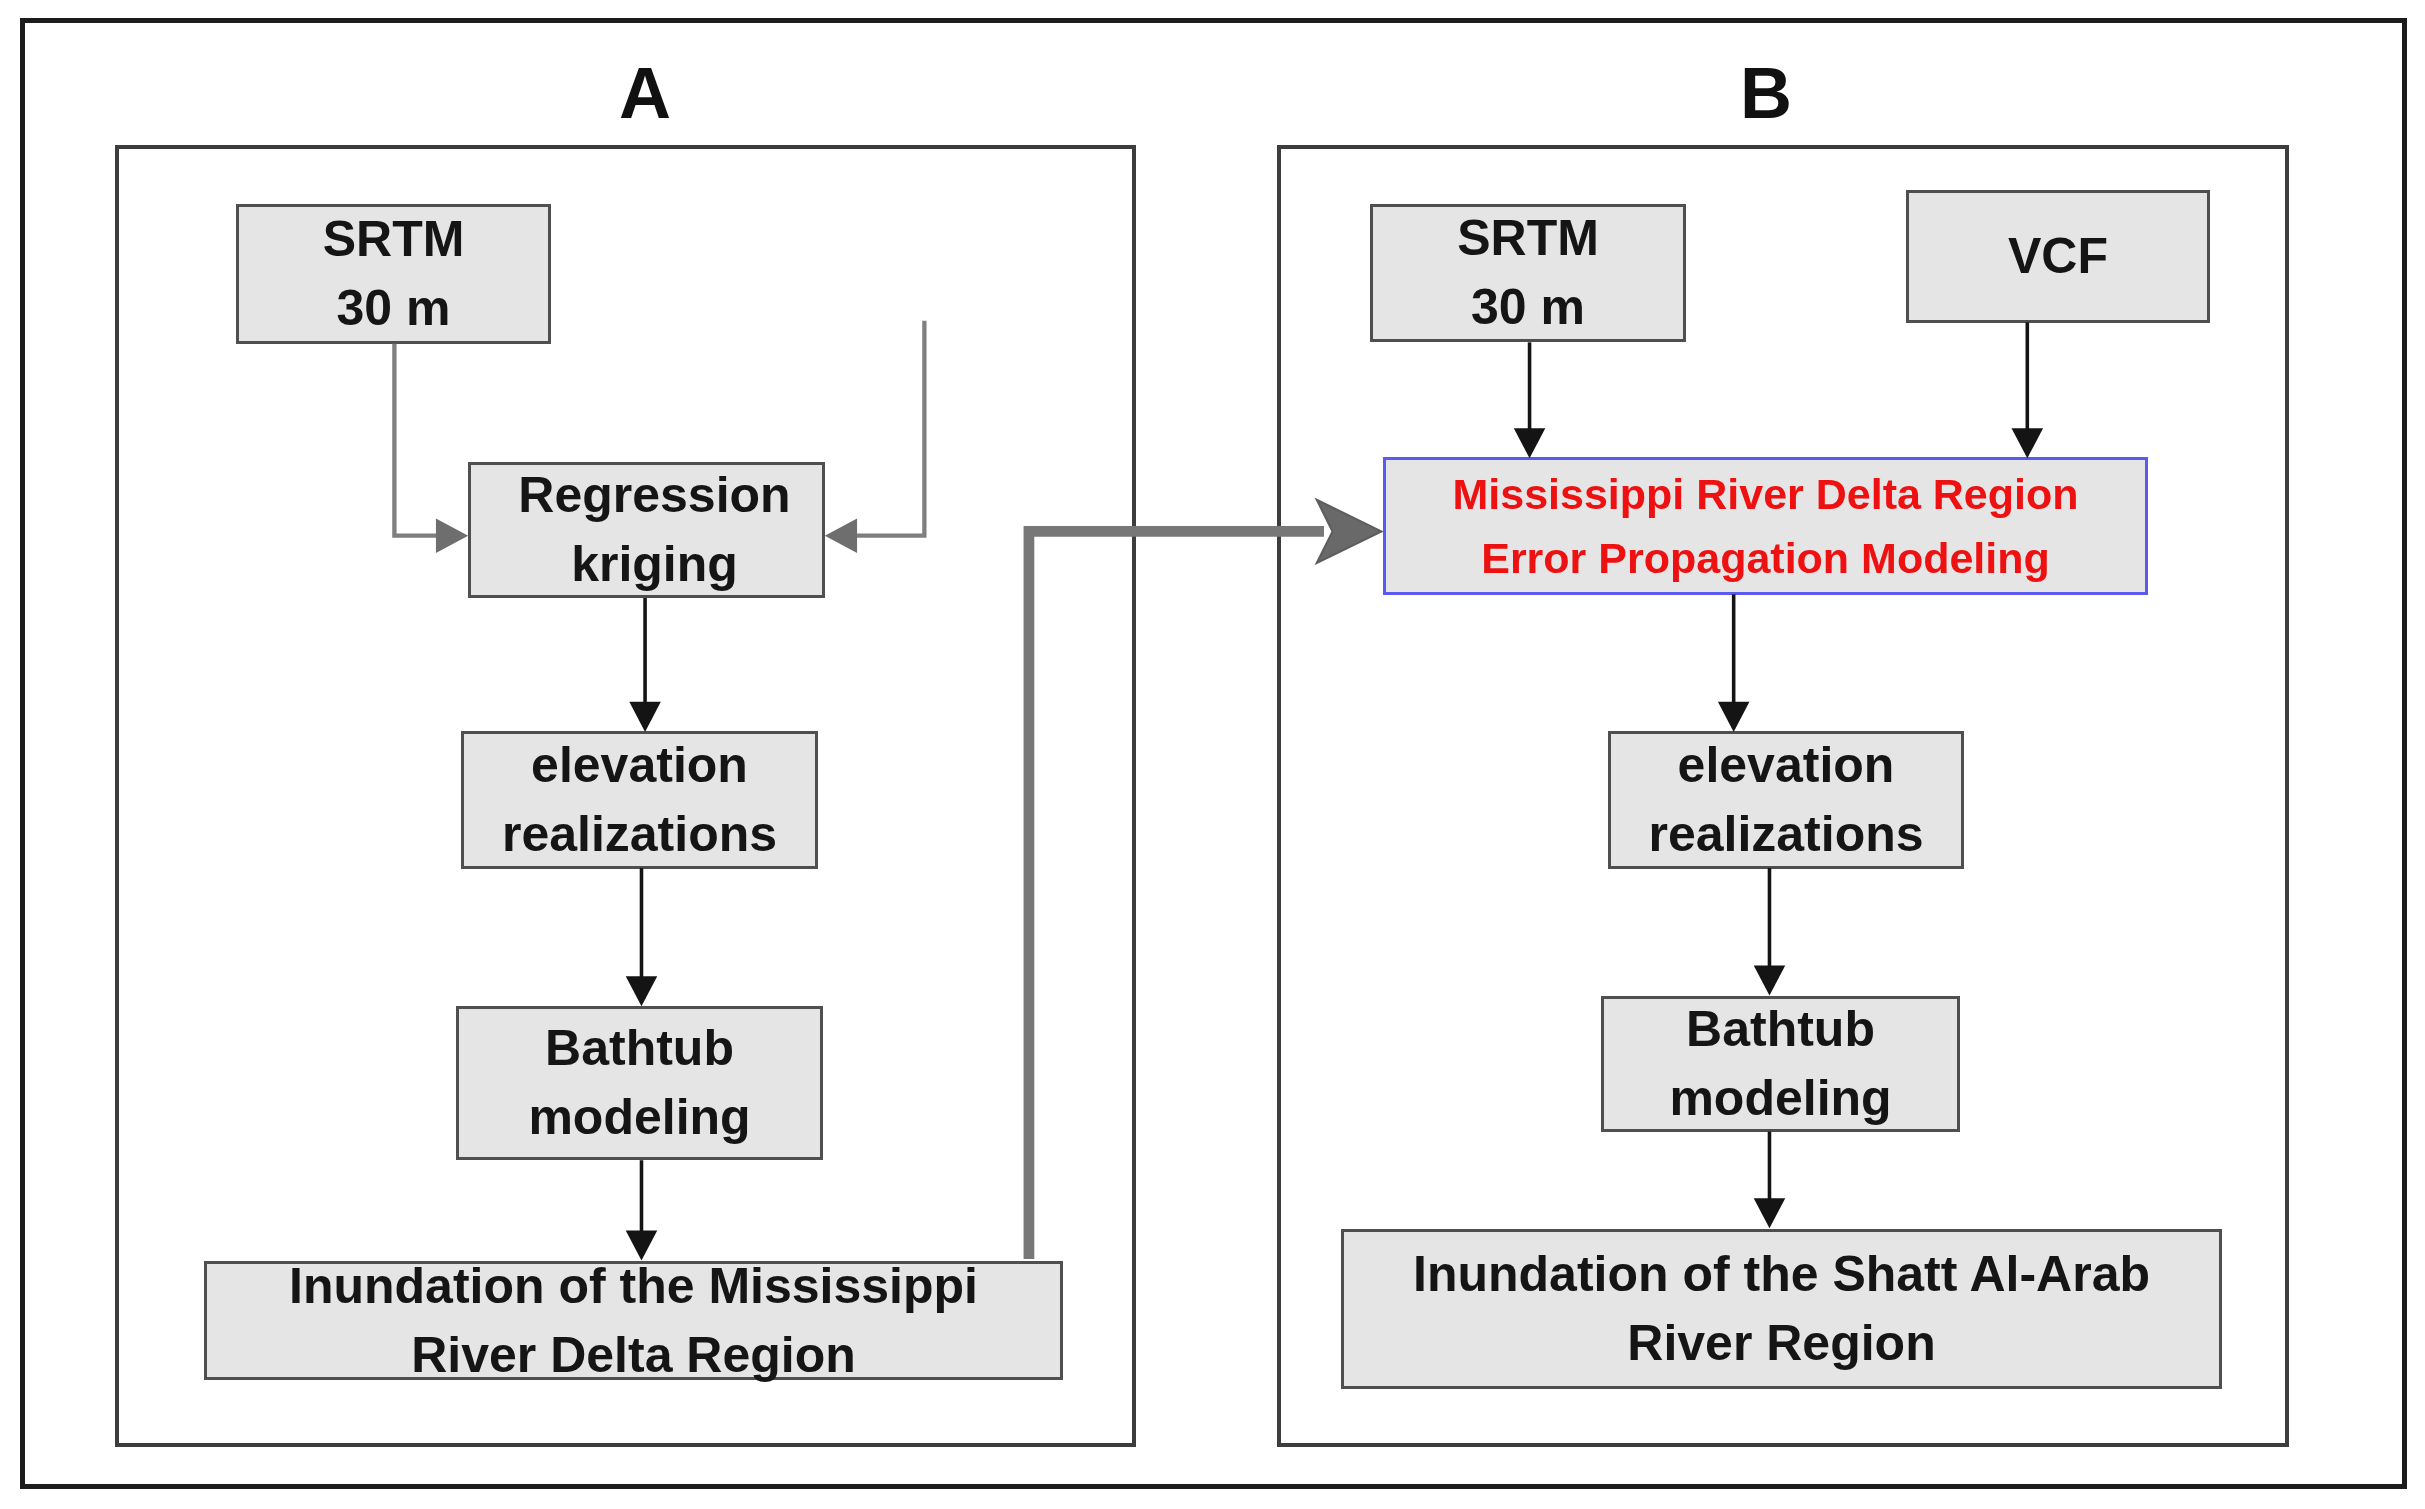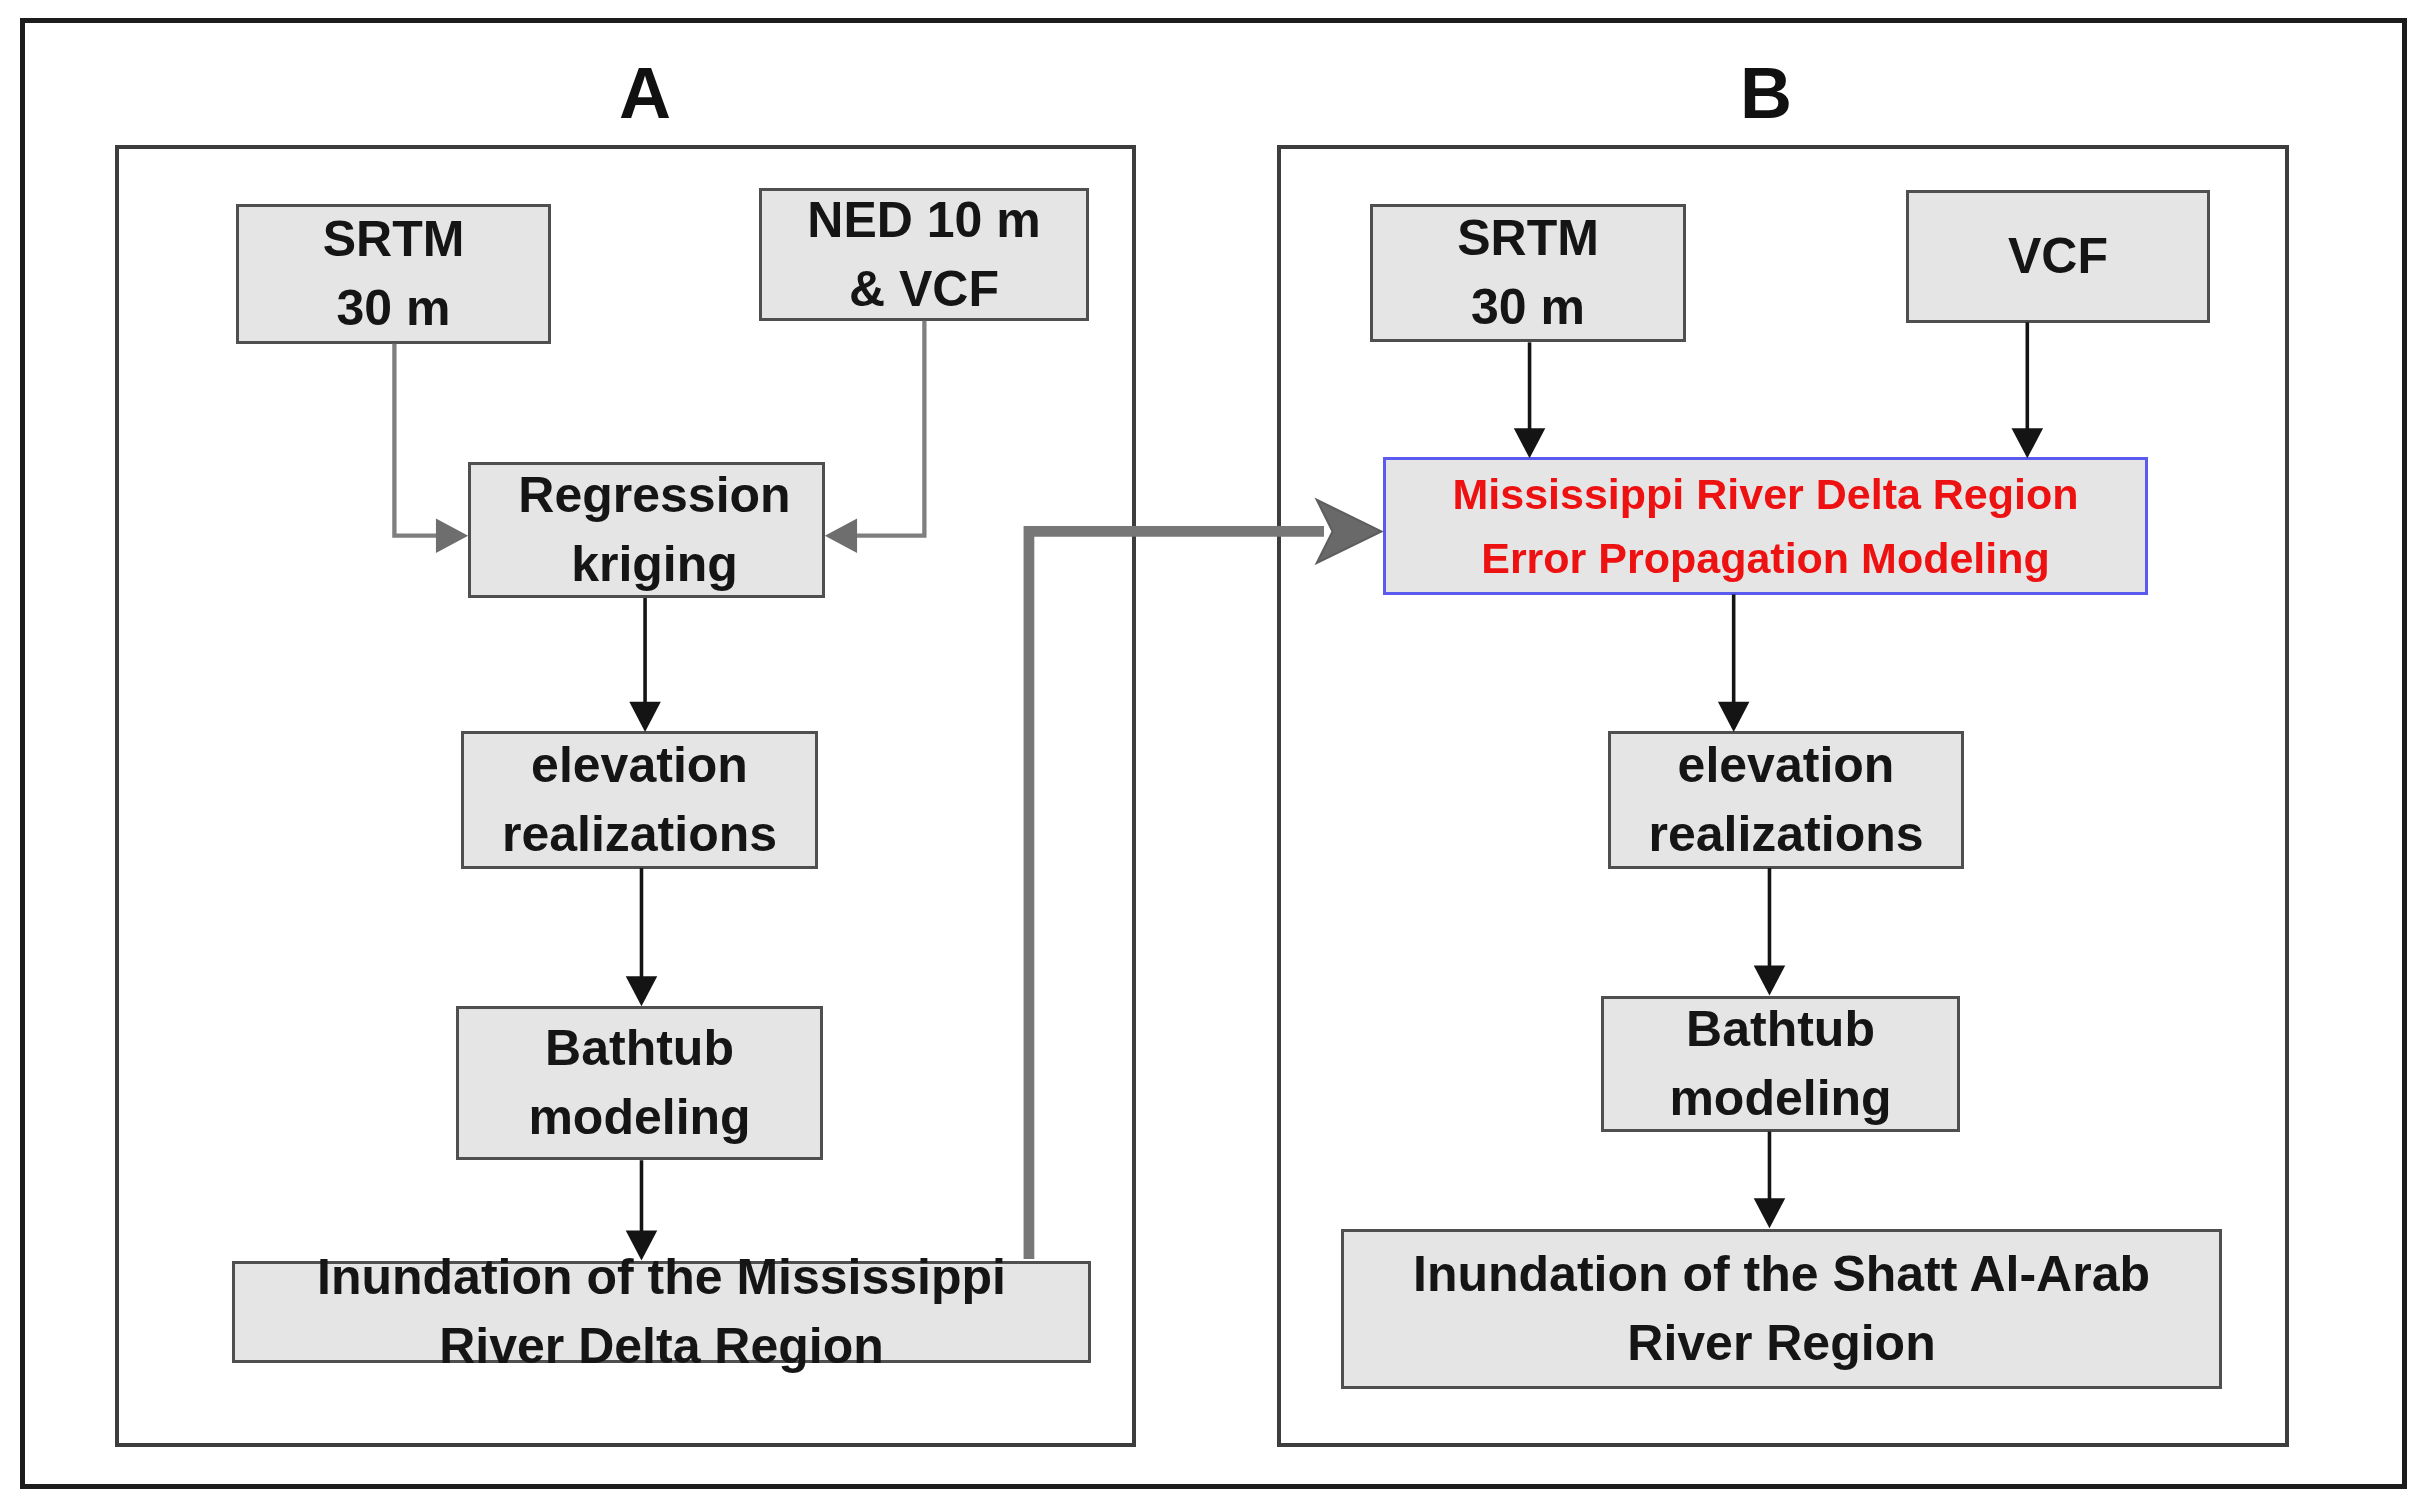--- a/index.html
+++ b/index.html
@@ -41,21 +41,21 @@
     border: 3.6px solid var(--highlight-border, #5555ee);
     color: var(--highlight-text, #ee1111);
     font-size: 43px; line-height: 1.5;
   }
   
   #node-srtm-a        { left: 236px;  top: 204px;  width: 315px;  height: 140px; }
   #node-ned           { left: 759px; top: 188px;  width: 330px;  height: 133px; }
   #node-regression    { left: 468px;  top: 462px;  width: 357px;  height: 136px; padding-left: 16px; }
   #node-elevation-a   { left: 461px;  top: 731px; width: 357px;  height: 138px; }
   #node-bathtub-a     { left: 456px;  top: 1006px; width: 367px;  height: 154px; }
-  #node-inundation-a  { left: 232px;  top: 1261px; width: 859px; height: 102px; }
+  #node-inundation-a  { left: 204px;  top: 1261px; width: 859px; height: 119px; }
   
   #node-srtm-b        { left: 1370px; top: 204px;  width: 316px;  height: 138px; }
   #node-vcf           { left: 1906px; top: 190px;  width: 304px;  height: 133px; }
   #node-error-prop    { left: 1383px; top: 457px;  width: 765px; height: 138px; }
   #node-elevation-b   { left: 1608px; top: 731px; width: 356px;  height: 138px; }
   #node-bathtub-b     { left: 1601px; top: 996px; width: 359px;  height: 136px; }
   #node-inundation-b  { left: 1341px; top: 1229px; width: 881px; height: 160px; }
   #connectors {
     left: 0; top: 0; width: 2426px; height: 1509px;
     z-index: 2; pointer-events: none;
@@ -69,22 +69,20 @@
   <div id="outer-border" class="abs"></div>
 
   <div id="label-a" class="abs panel-label">A</div>
   <div id="label-b" class="abs panel-label">B</div>
 
   <div id="panel-a" class="abs panel"></div>
   <div id="panel-b" class="abs panel"></div>
 
   <div id="node-srtm-a" class="abs node">SRTM
 30 m</div>
-  <div id="node-ned" class="abs node">NED 10 m
-&amp; VCF</div>
   <div id="node-regression" class="abs node">Regression
 kriging</div>
   <div id="node-elevation-a" class="abs node">elevation
 realizations</div>
   <div id="node-bathtub-a" class="abs node">Bathtub
 modeling</div>
   <div id="node-inundation-a" class="abs node">Inundation of the Mississippi
 River Delta Region</div>
 
   <div id="node-srtm-b" class="abs node">SRTM

